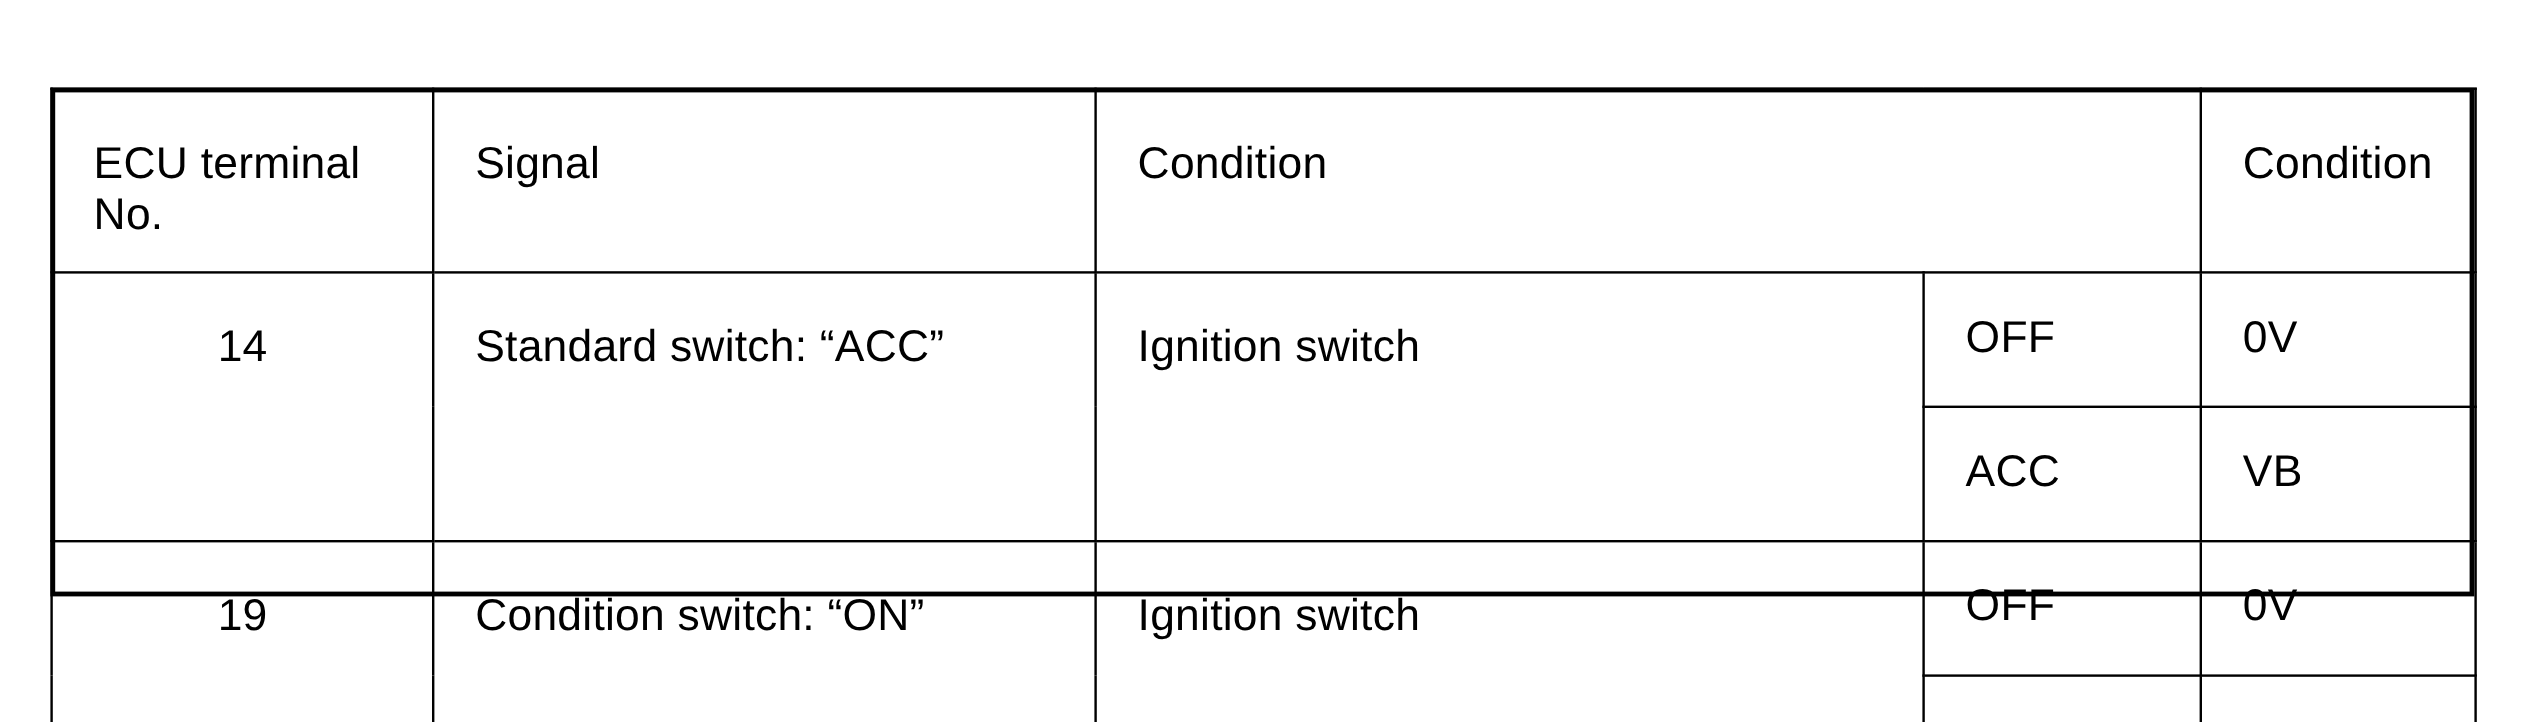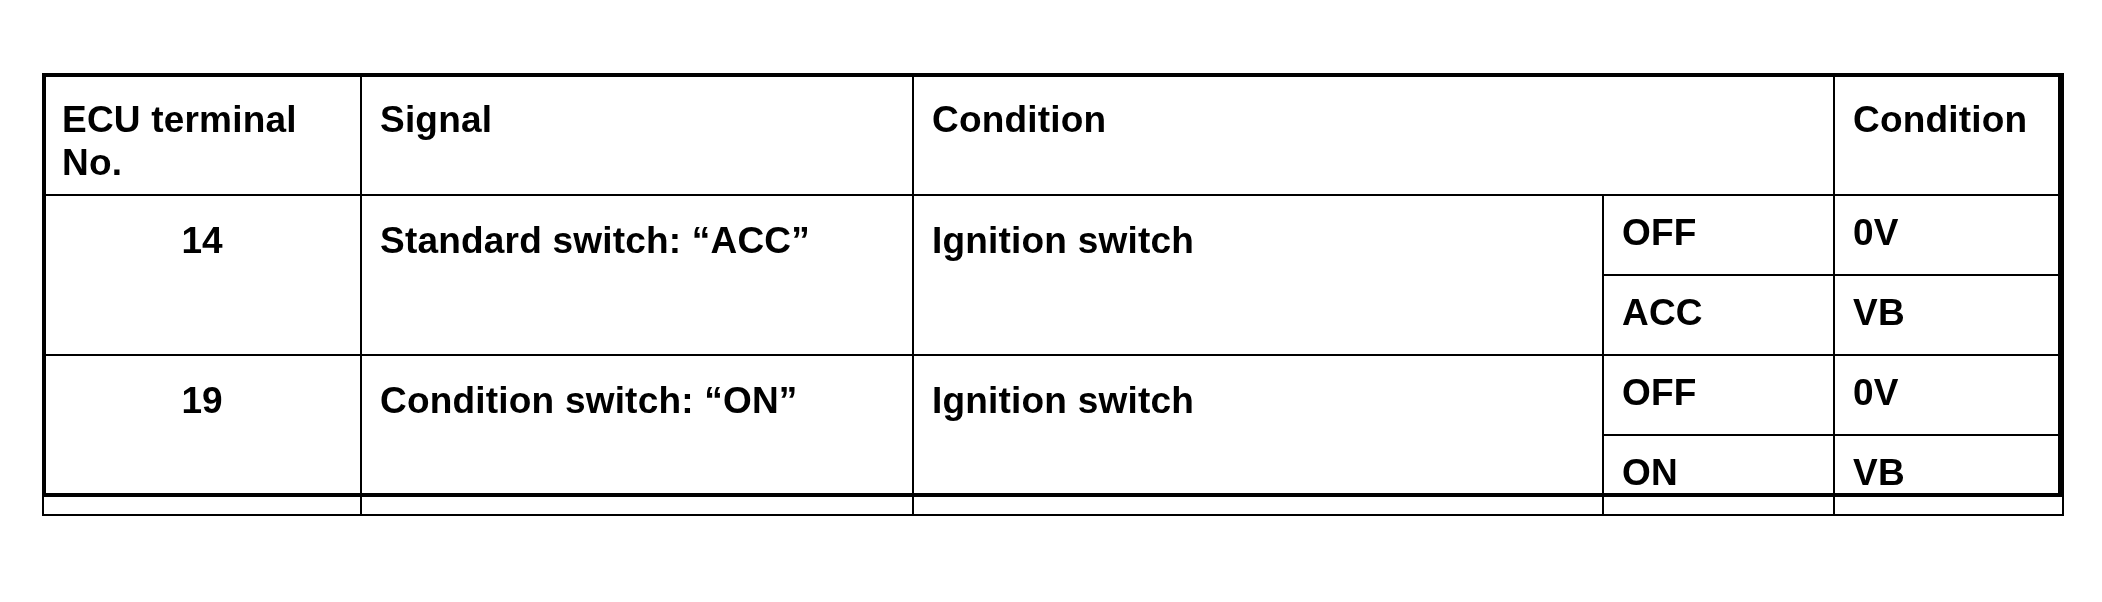--- a/index.html
+++ b/index.html
@@ -32,25 +32,25 @@
     width: 2020px;
     height: 424px;
     border-collapse: collapse;
     table-layout: fixed;
     background: #ffffff;
   }
 
   .spec-table td,
   .spec-table th {
     border: 2px solid #000000;
-    padding: 0;
+    padding: 16px;
     margin: 0;
     vertical-align: top;
     background: #ffffff;
-    font-weight: bold;
+    font-weight: normal;
     text-align: left;
   }
 
   
   .spec-table {
     outline: 0;
   }
   .frame-outline {
     position: absolute;
     left: 42px;

